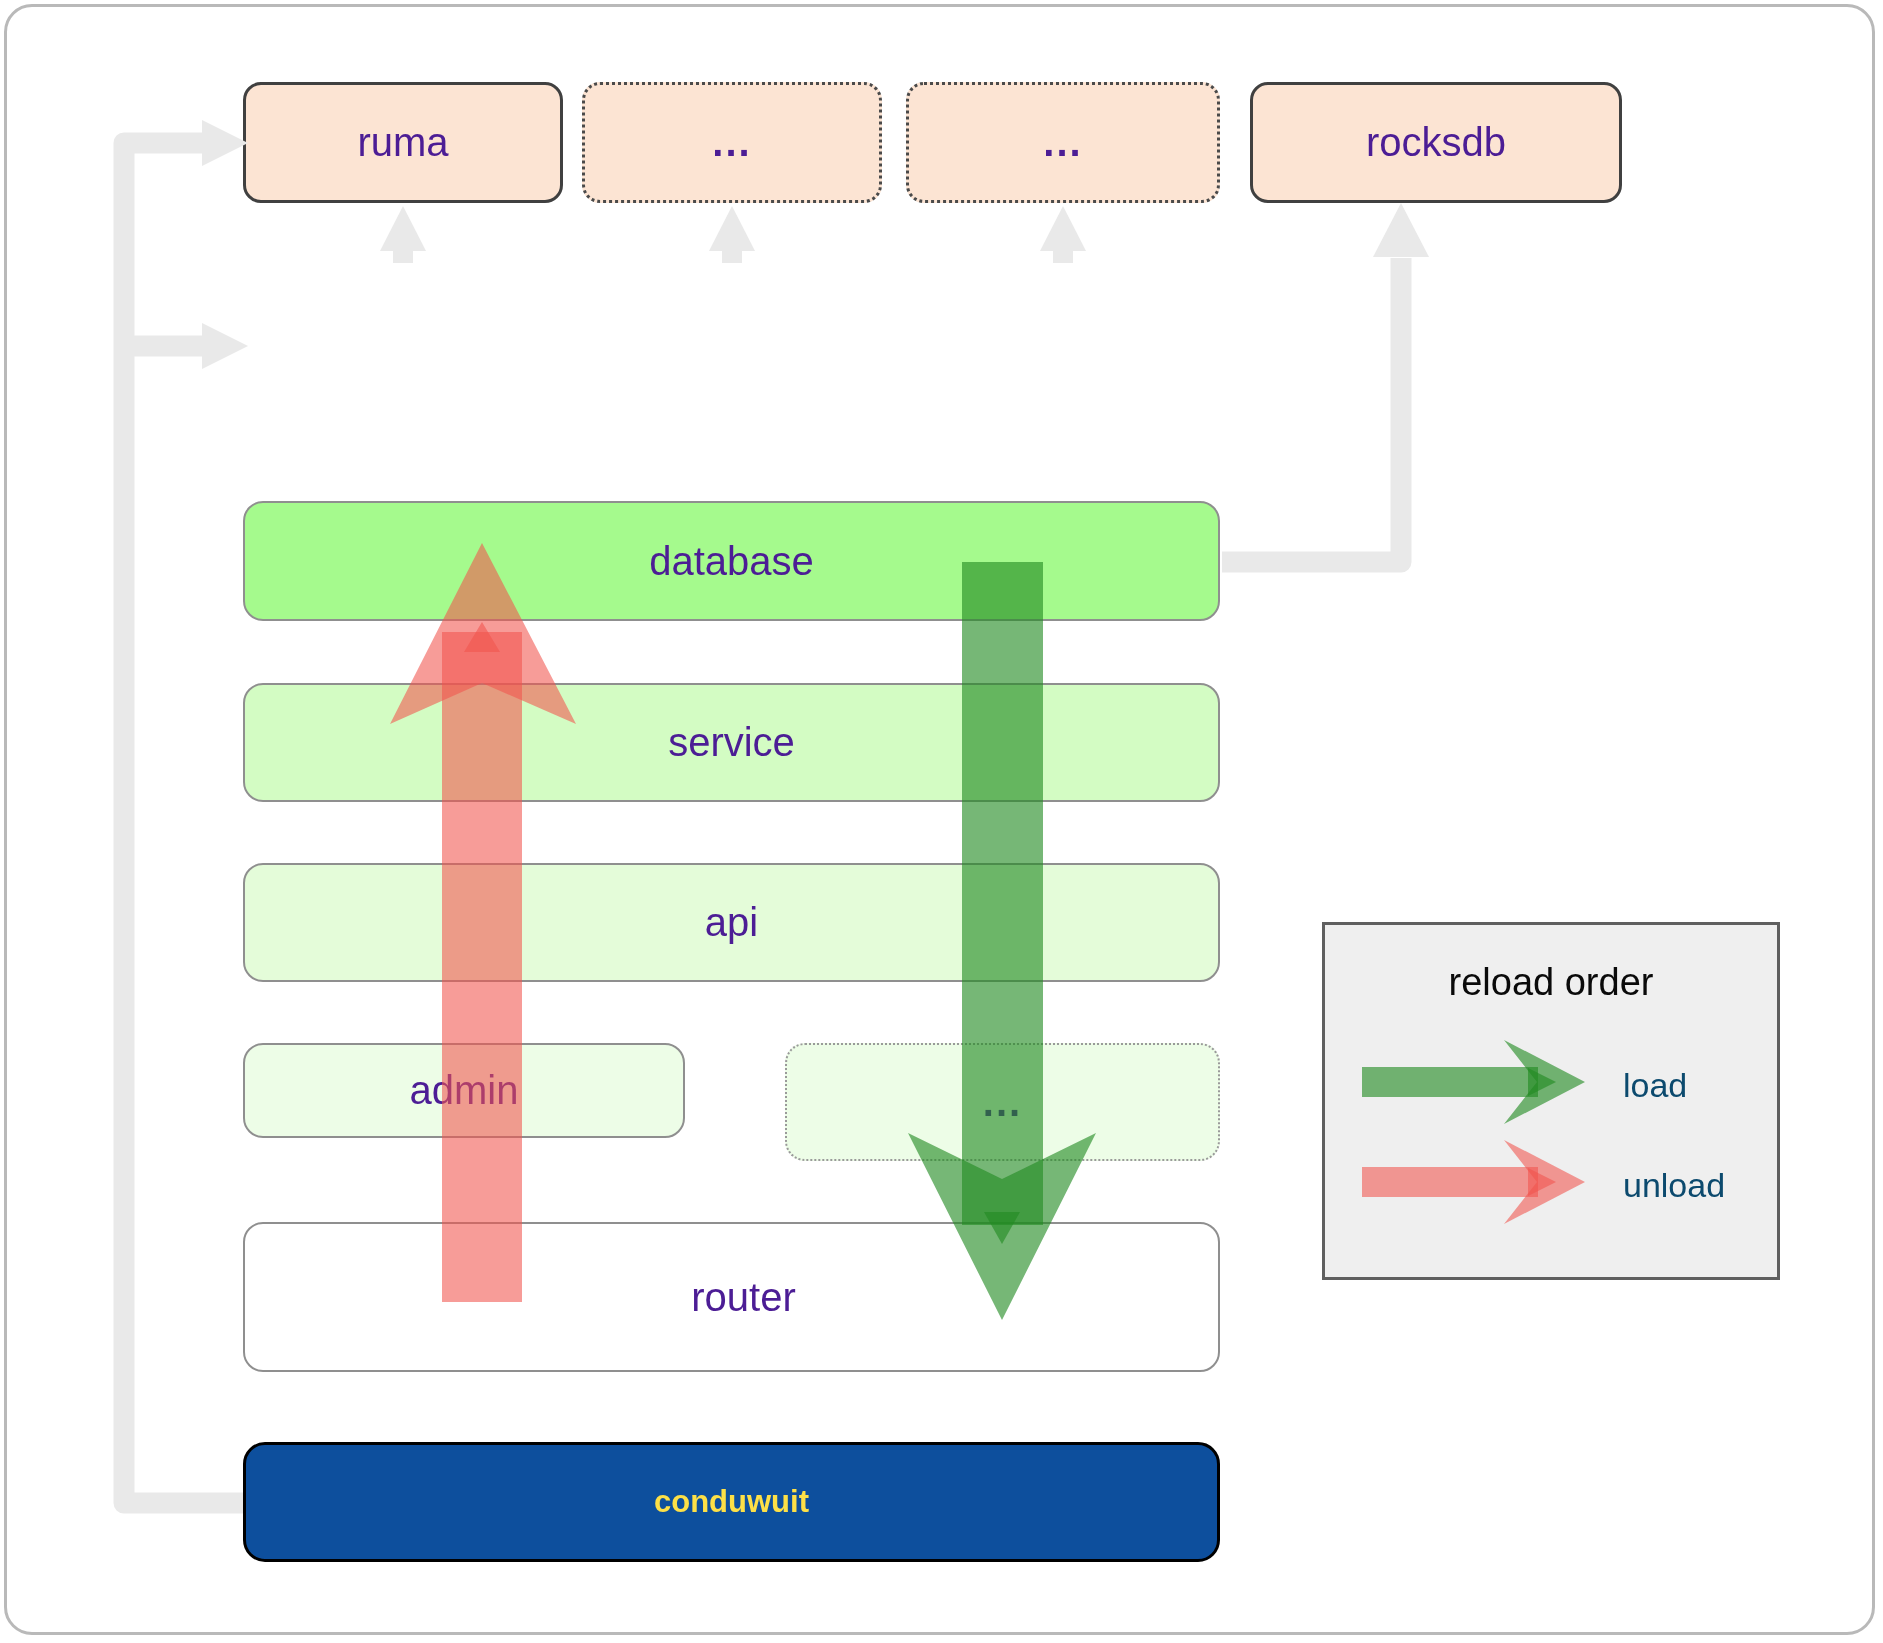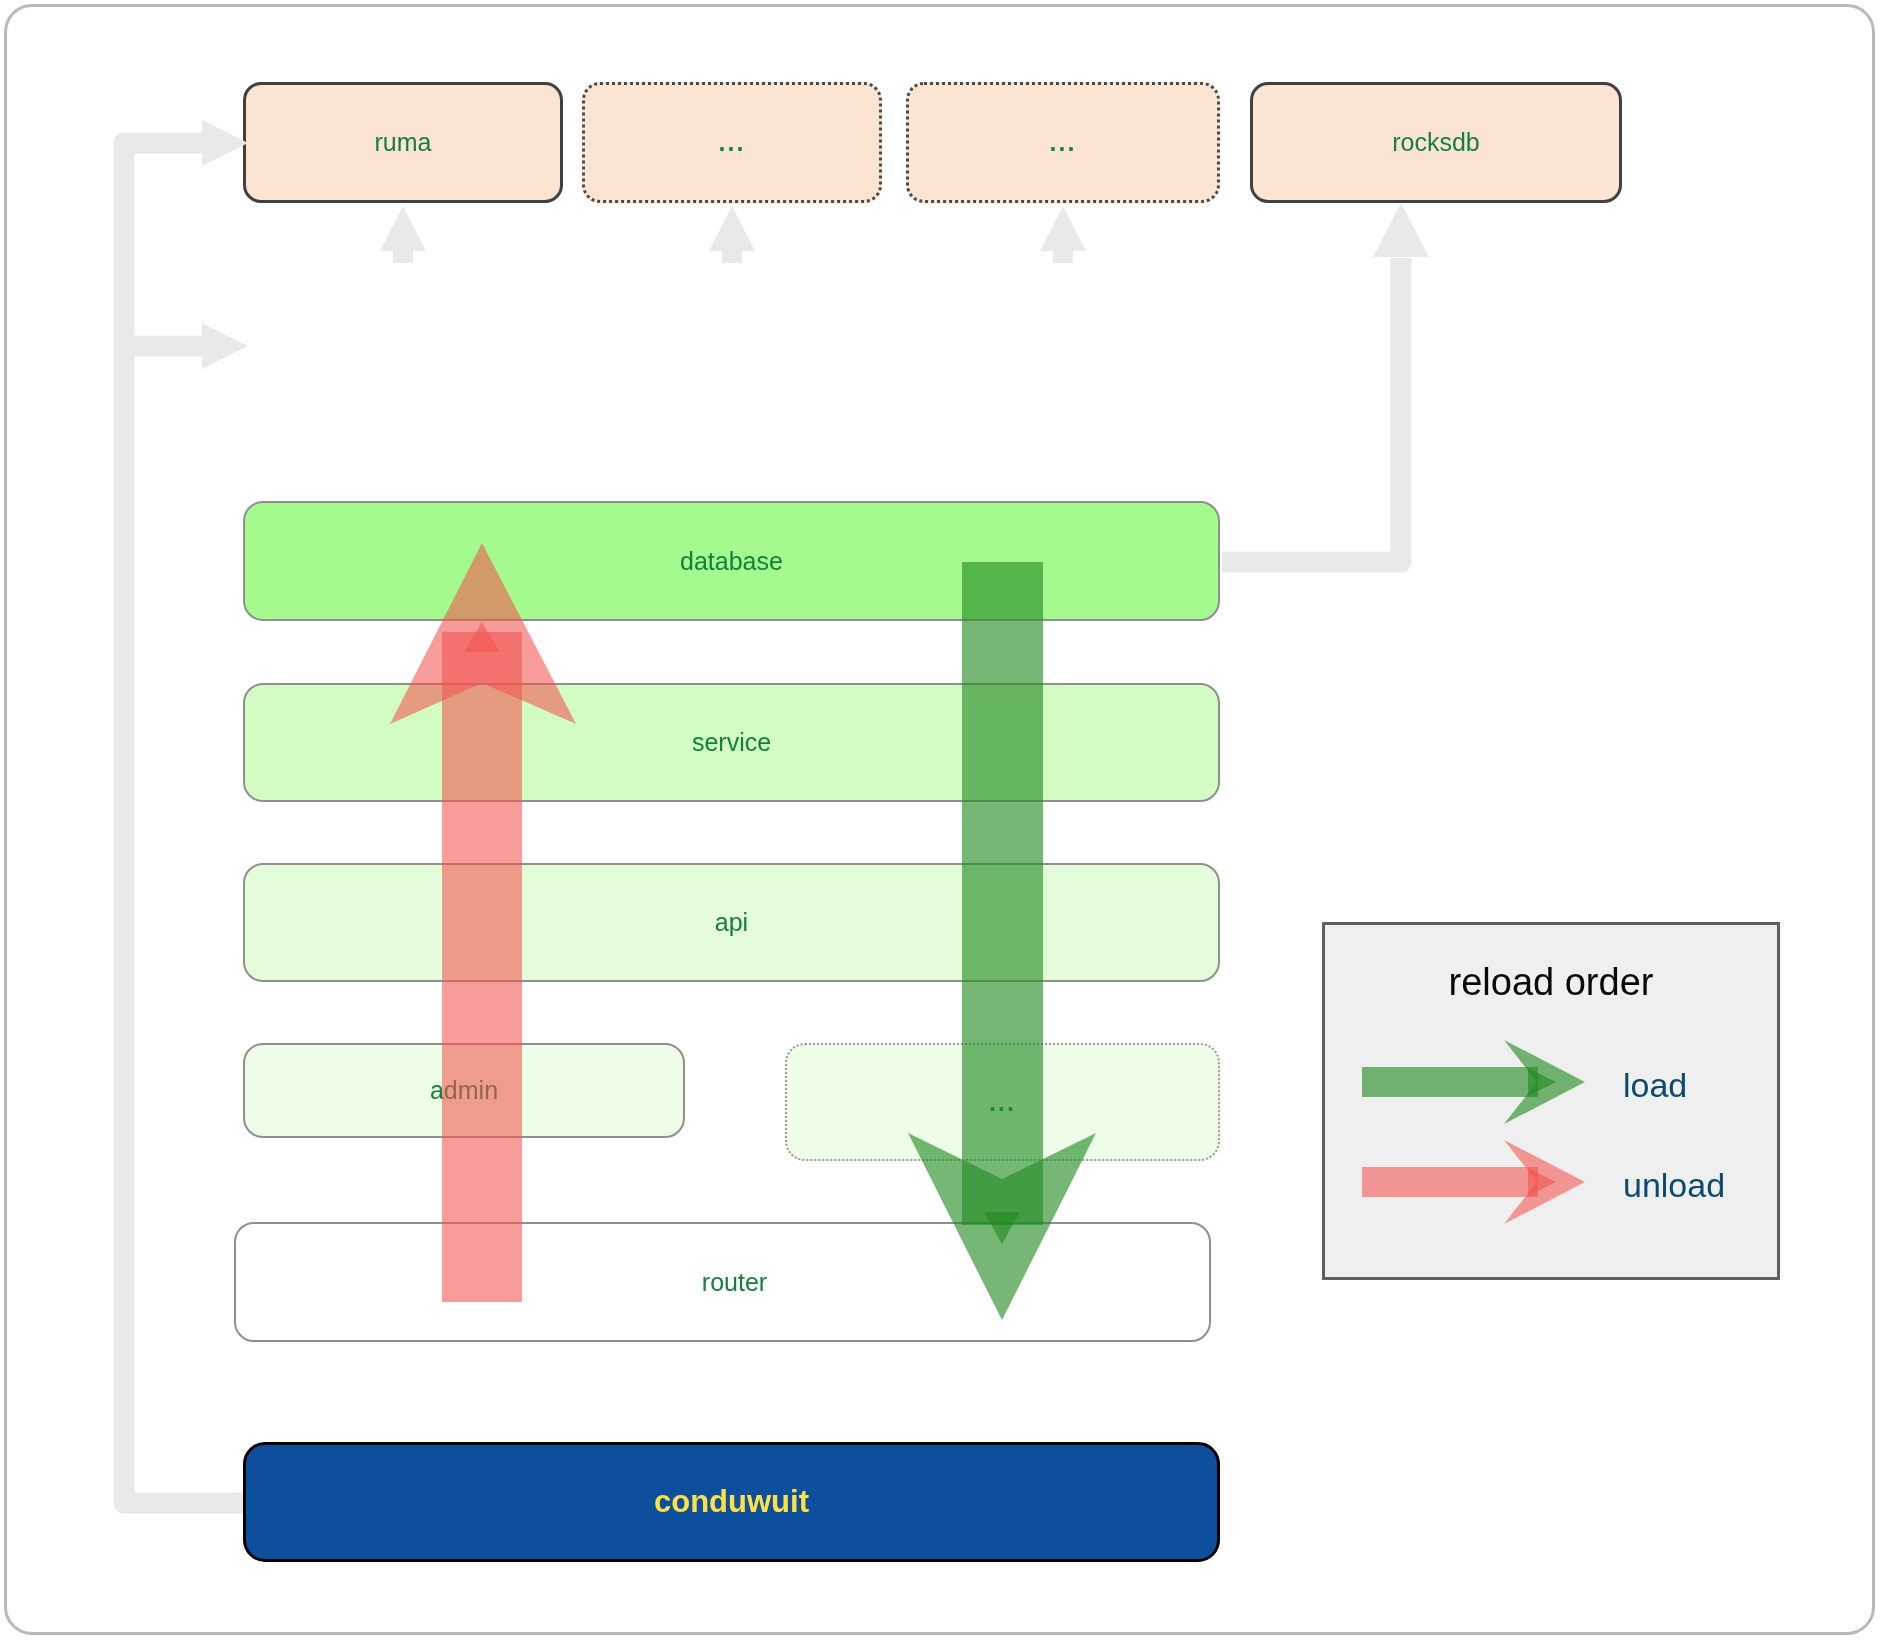--- a/index.html
+++ b/index.html
@@ -2,21 +2,21 @@
 <html><head>
 <meta charset="utf-8">
 <style>
   html, body { margin:0; padding:0; background:#ffffff; }
   body { width:1883px; height:1643px; position:relative; overflow:hidden;
          font-family:"Liberation Sans", sans-serif; }
   .canvas { position:absolute; left:0; top:0; width:1883px; height:1643px; }
   .frame { position:absolute; left:4px; top:4px; width:1871px; height:1631px;
            border:3px solid #b9b9b9; border-radius:28px; box-sizing:border-box; }
   .box { position:absolute; display:flex; align-items:center; justify-content:center;
-         font-size:25px; color:#15803d; box-sizing:border-box; background:#fff; }
+         font-size:40px; color:#4c1d95; box-sizing:border-box; background:#fff; }
   .peach-solid  { border:3px solid #404040; border-radius:18px; }
   .peach-dotted { border:3px dotted #4a4a4a; border-radius:18px; }
   .layer  { border:2px solid #8f8f8f; border-radius:20px; }
   .dotted-light { border:2px dotted #9a9a9a; }
   .dots-label { font-weight:bold; letter-spacing:2px; }
   .app-box { border:3px solid #000000; border-radius:22px; color:#fde047;
              font-weight:bold; font-size:31px; }
   .legend { position:absolute; left:1322px; top:922px; width:458px; height:358px;
             background:#efefef; border:3px solid #5f5f5f; box-sizing:border-box; }
   .legend-title { position:absolute; left:0; top:36px; width:100%; text-align:center;
@@ -56,21 +56,21 @@
   </div>
   <div class="box layer" style="left: 243px; top: 863px; width: 977px; height: 119px; background-color: rgb(228, 252, 217);">
     <span>api</span>
   </div>
   <div class="box layer" style="left: 243px; top: 1043px; width: 442px; height: 95px; background-color: rgb(237, 253, 231);">
     <span>admin</span>
   </div>
   <div class="box layer dotted-light" style="left: 785px; top: 1043px; width: 435px; height: 118px; background-color: rgb(237, 253, 231);">
     <span class="dots-label">...</span>
   </div>
-  <div class="box layer" style="left: 234px; top: 1222px; width: 977px; height: 120px; background-color: rgb(255, 255, 255); padding-left: 24px;">
+  <div class="box layer" style="left: 243px; top: 1222px; width: 977px; height: 150px; background-color: rgb(255, 255, 255); padding-left: 24px;">
     <span>router</span>
   </div>
   <div class="box app-box" style="left: 243px; top: 1442px; width: 977px; height: 120px; background-color: rgb(13, 79, 157);">
     <span>conduwuit</span>
   </div>
 
   <div class="legend" style="background-color: rgb(239, 239, 239);">
     <div class="legend-title">reload order</div>
     <div class="legend-label load">load</div>
     <div class="legend-label unload">unload</div>

